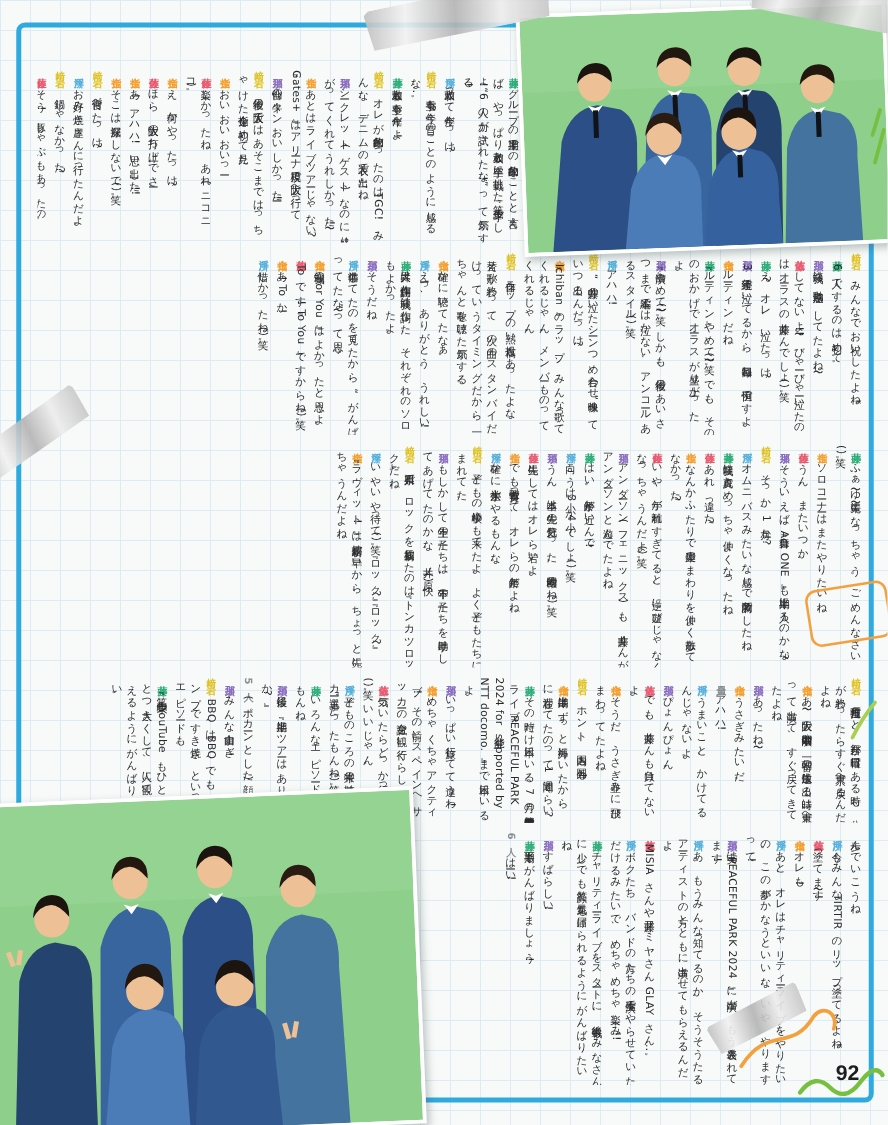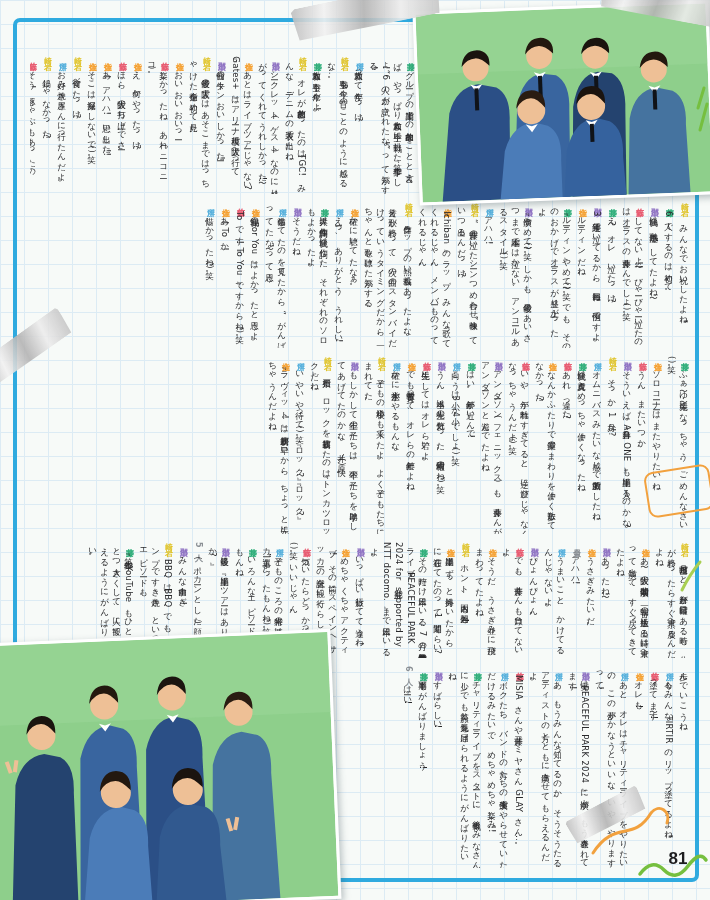--- a/index.html
+++ b/index.html
@@ -270,13 +270,13 @@
 <svg class="scribble" style="left:636px;top:850px;" width="74" height="34">
   <path d="M4,24 Q16,8 28,20 T52,16 T70,10" stroke="#76bf3f" stroke-width="3.5" fill="none" stroke-linecap="round"></path>
 </svg>
 <svg class="scribble" style="left:694px;top:84px;" width="16" height="52">
   <path d="M10,4 L4,24 M13,20 L6,46" stroke="#76bf3f" stroke-width="3" fill="none" stroke-linecap="round"></path>
 </svg>
 <svg class="scribble" style="left:676px;top:556px;" width="30" height="40">
   <path d="M6,34 Q14,18 24,6" stroke="#a9cf52" stroke-width="3" fill="none" stroke-linecap="round"></path>
 </svg>
 
-<div class="pagenum">81</div>
+<div class="pagenum">92</div>
 
 </body></html>

